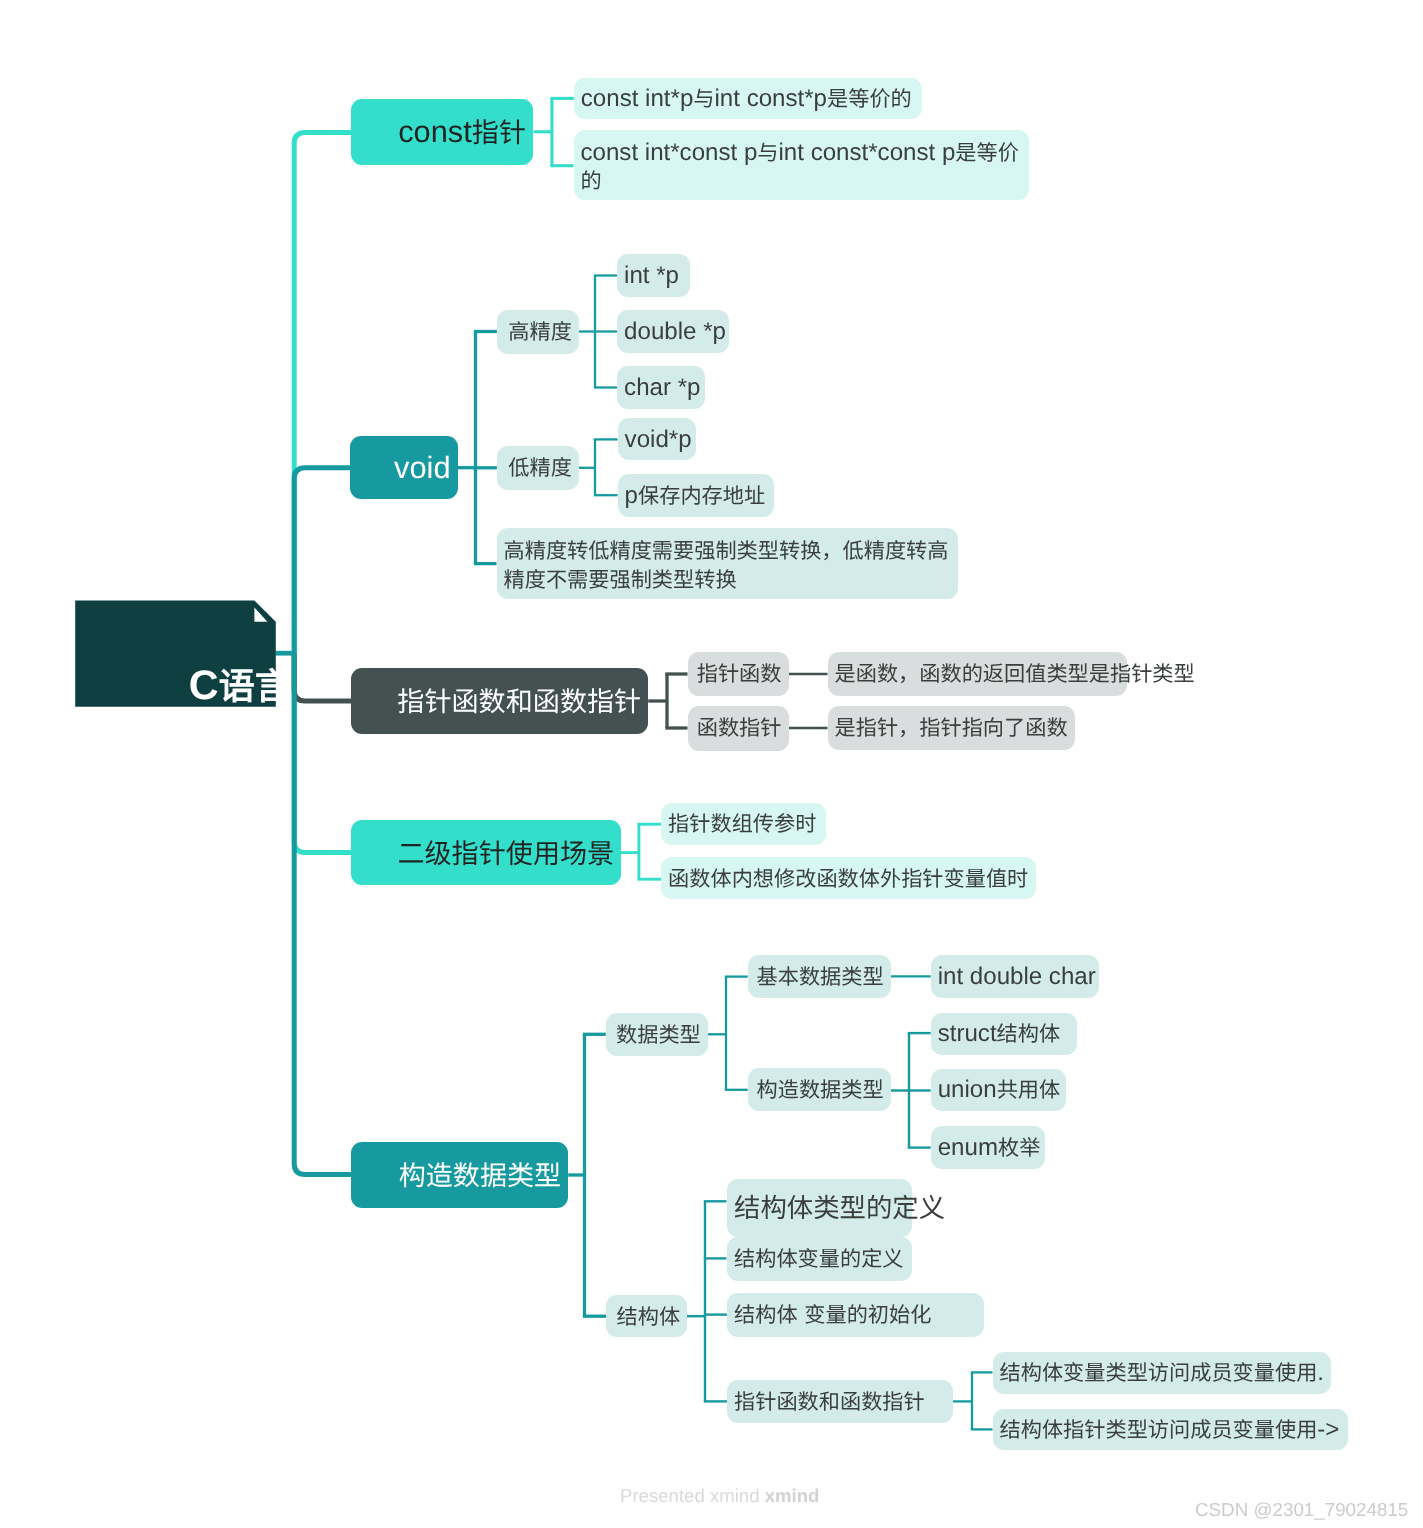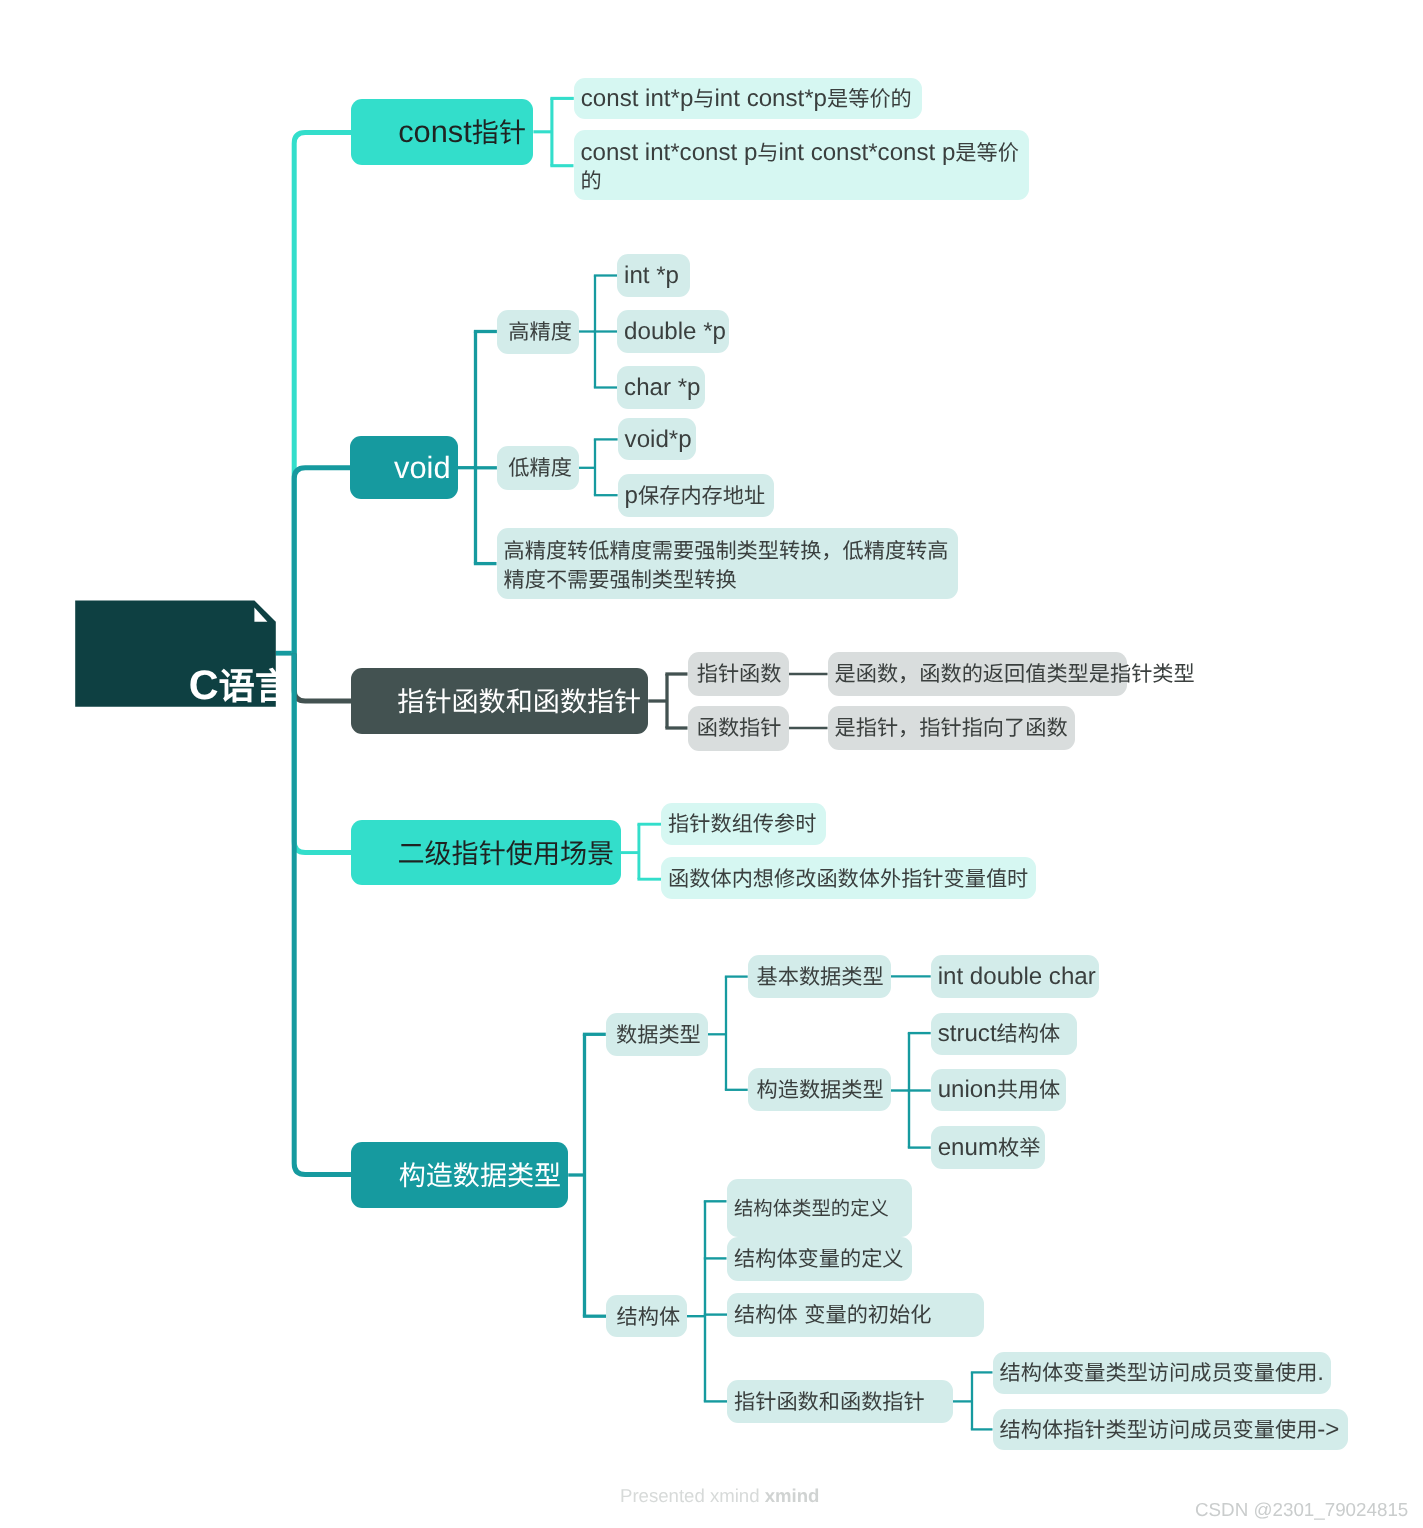--- a/index.html
+++ b/index.html
@@ -188,21 +188,21 @@
       </div>
       <div class="node st-pale ta-left" style="left: 930.7px; top: 1068.8px; width: 135px; height: 42.5px; font-size: 24.1px;">
         <span class="lbl">union<i class="cjk">共用体</i></span>
       </div>
       <div class="node st-pale ta-left" style="left: 930.7px; top: 1126.2px; width: 114px; height: 42.5px; font-size: 24.1px;">
         <span class="lbl">enum<i class="cjk">枚举</i></span>
       </div>
       <div class="node st-pale ta-center" style="left: 606.1px; top: 1295.2px; width: 81px; height: 42px; font-size: 24.1px;">
         <span class="lbl"><i class="cjk">结构体</i></span>
       </div>
-      <div class="node st-pale ta-left" style="left: 727px; top: 1178.8px; width: 185px; height: 58px; font-size: 22px;">
+      <div class="node st-pale ta-left" style="left: 727px; top: 1178.8px; width: 185px; height: 58px; font-size: 30px;">
         <span class="lbl"><i class="cjk">结构体类型的定义</i></span>
       </div>
       <div class="node st-pale ta-left" style="left: 727px; top: 1237.2px; width: 185px; height: 43.5px; font-size: 24.1px;">
         <span class="lbl"><i class="cjk">结构体变量的定义</i></span>
       </div>
       <div class="node st-pale ta-left" style="left: 727px; top: 1292.5px; width: 257px; height: 44px; font-size: 24.1px;">
         <span class="lbl"><i class="cjk">结构体</i> <i class="cjk">变量的初始化</i></span>
       </div>
       <div class="node st-pale ta-left" style="left: 727px; top: 1379.6px; width: 226px; height: 43.5px; font-size: 24.1px;">
         <span class="lbl"><i class="cjk">指针函数和函数指针</i></span>

